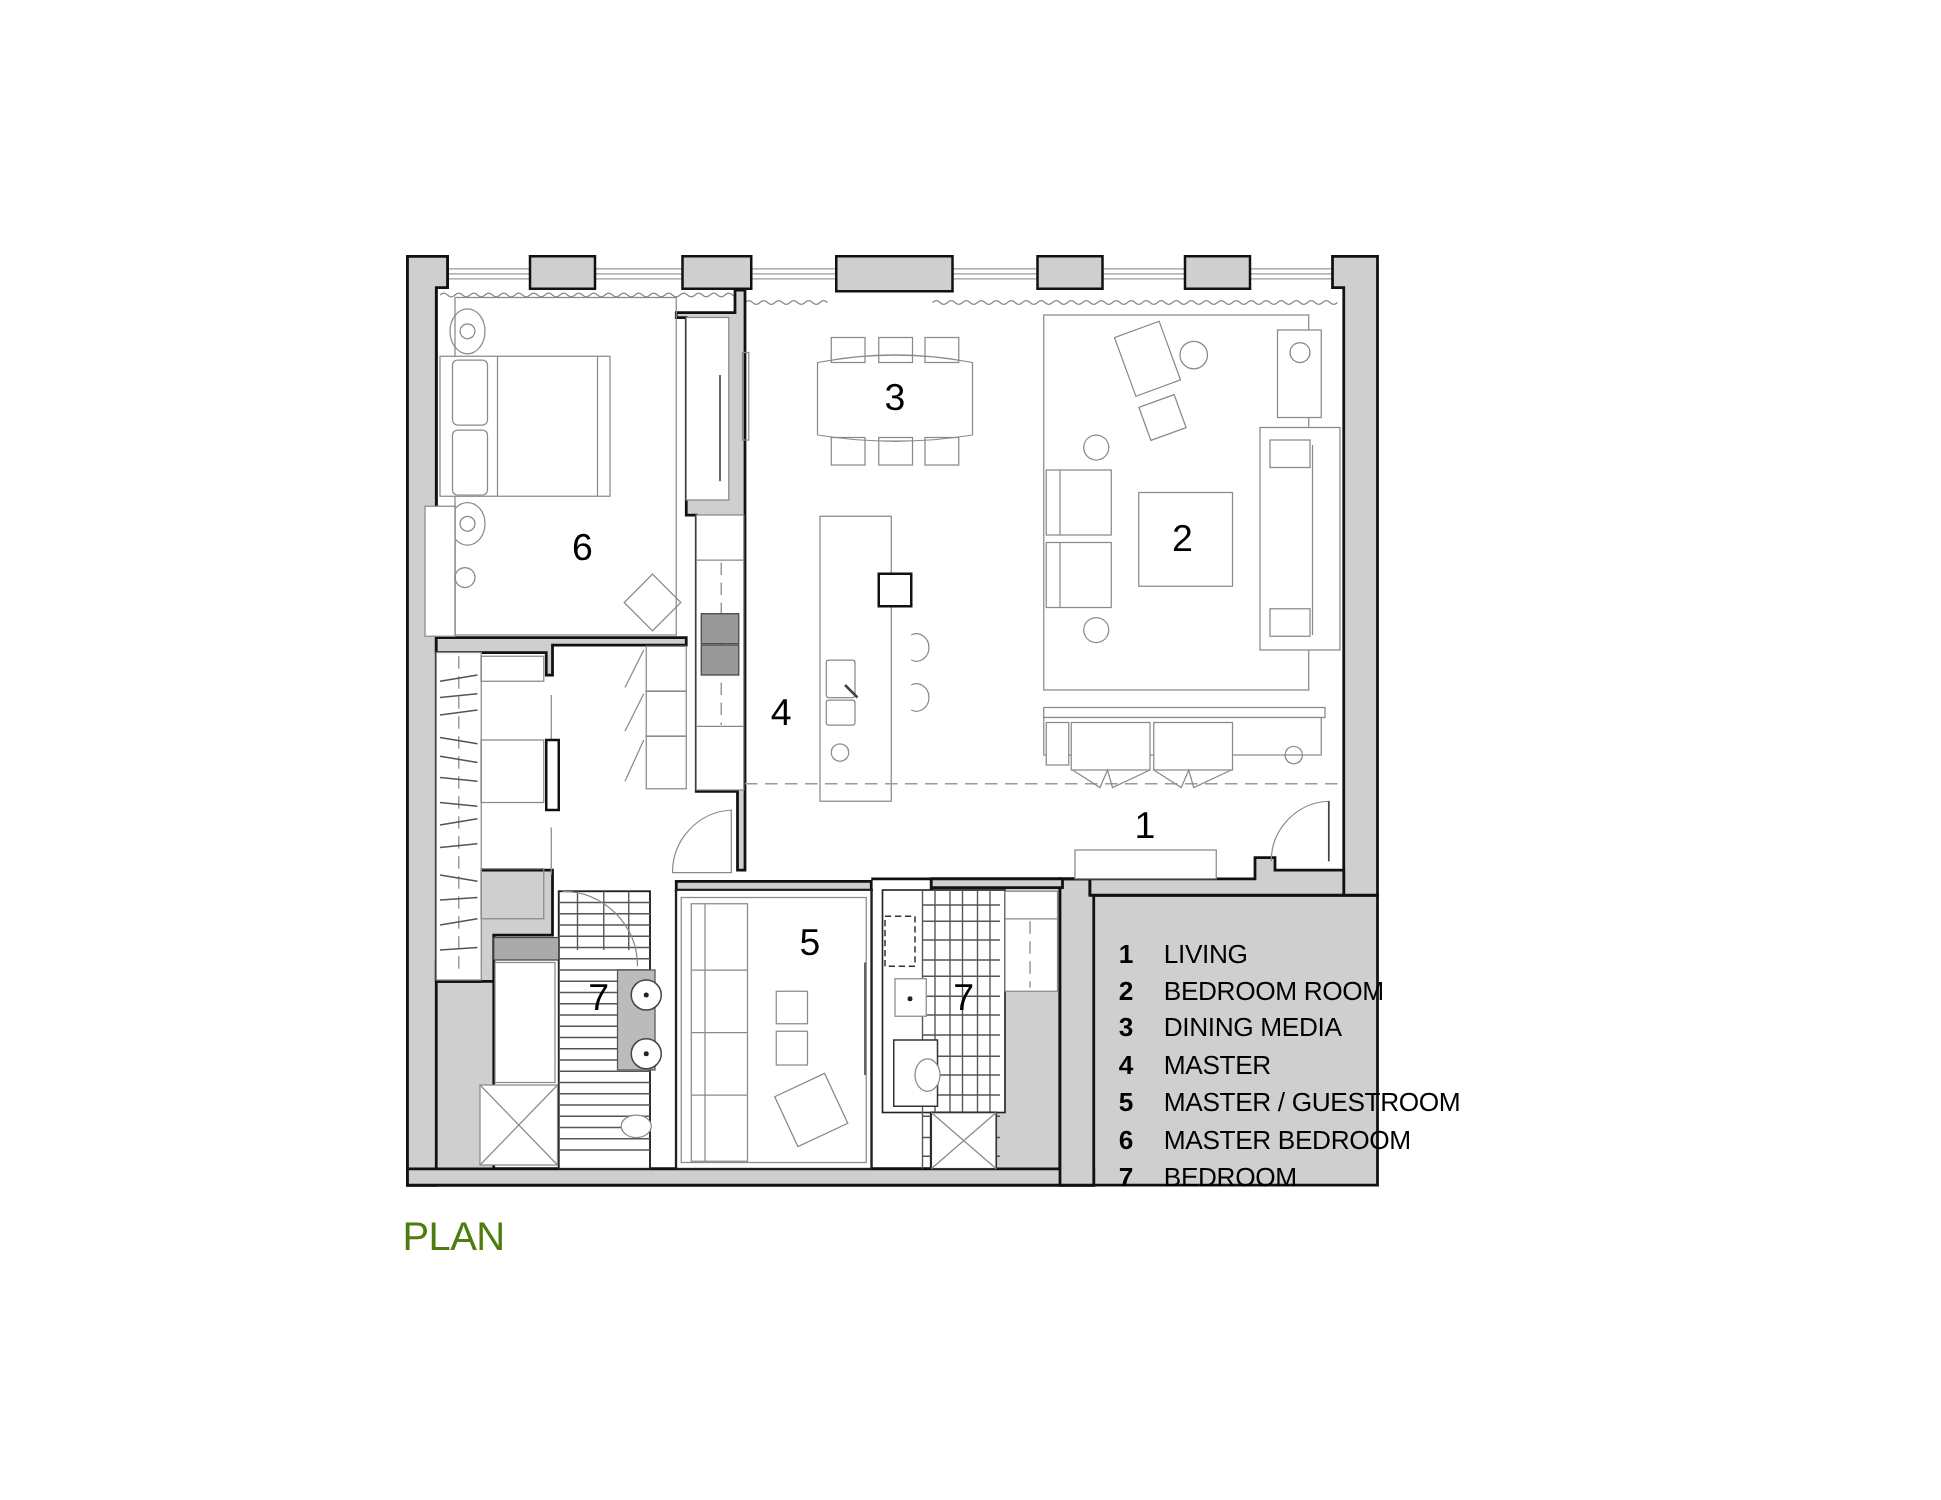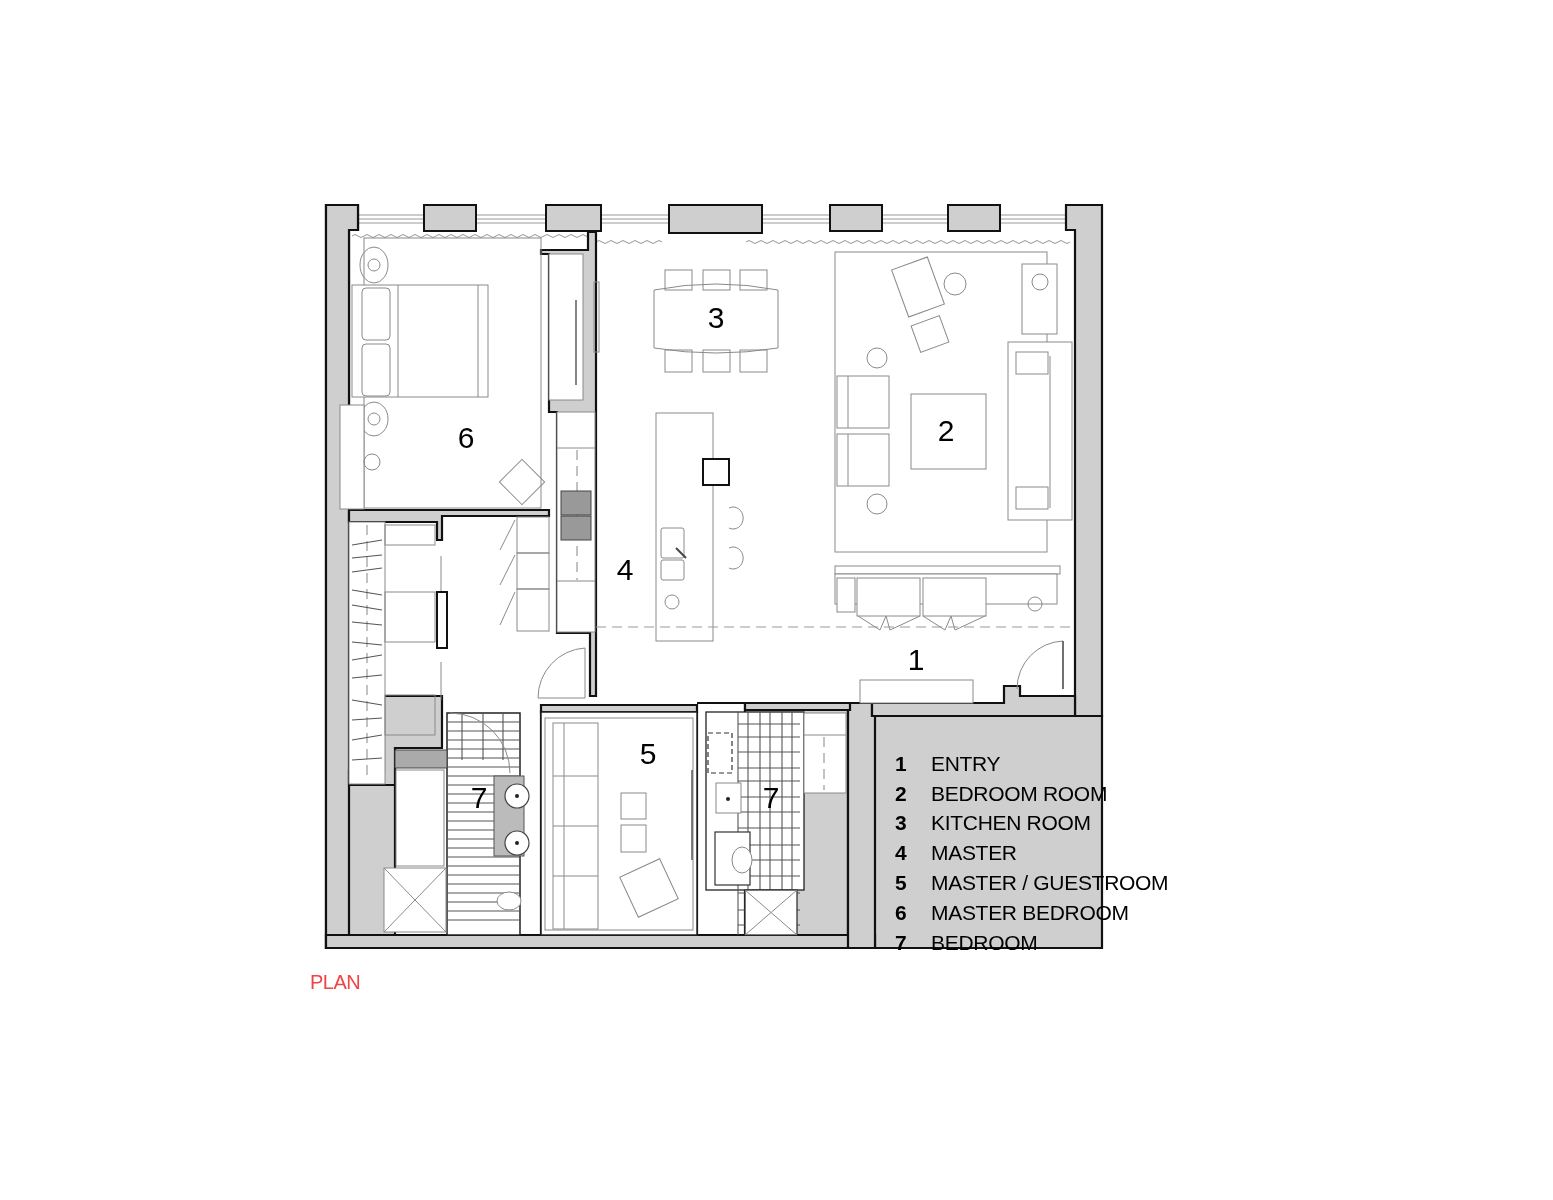--- a/index.html
+++ b/index.html
@@ -12,21 +12,21 @@
   .thin-w { fill: #fff; stroke: #8a8a8a; stroke-width: 1; }
   .mid { fill: none; stroke: #444; stroke-width: 1.3; }
   .bold { fill: #fff; stroke: #111; stroke-width: 2; }
   .dash { fill: none; stroke: #9a9a9a; stroke-width: 1.2; stroke-dasharray: 10 6; }
   .tile { stroke: #555; stroke-width: 1.1; fill: none; }
   .curtain { fill: none; stroke: #888; stroke-width: 0.9; }
   .room-num { font-family: "Liberation Sans", sans-serif; font-size: 30px; fill: #000; }
   .legend { position: absolute; left: 895px; top: 749px; }
   .legend-row { display: flex; height: 29.8px; align-items: center; font-size: 21px; color: #000; letter-spacing: -0.3px; }
   .legend-num { width: 36px; font-weight: bold; }
-  .plan-title { position: absolute; left: 310px; top: 971px; font-size: 20px; color: #ef4444; letter-spacing: -0.5px; }
+  .plan-title { position: absolute; left: 322px; top: 971px; font-size: 32px; color: #4d7c0f; letter-spacing: -0.5px; }
 </style>
 </head>
 <body>
 
 <svg id="plan-svg" width="1553" height="1200" viewBox="0 0 1553 1200" xmlns="http://www.w3.org/2000/svg">
 
   <g>
     <line x1="358" y1="215" x2="1066" y2="215" stroke="#999" stroke-width="1"></line>
     <line x1="358" y1="219" x2="1066" y2="219" stroke="#999" stroke-width="1"></line>
     <line x1="358" y1="223" x2="1066" y2="223" stroke="#999" stroke-width="1"></line>
@@ -283,29 +283,29 @@
     <text class="room-num" x="648" y="764" text-anchor="middle">5</text>
     <text class="room-num" x="466" y="448" text-anchor="middle">6</text>
     <text class="room-num" x="479" y="808" text-anchor="middle">7</text>
     <text class="room-num" x="771" y="808" text-anchor="middle">7</text>
   </g>
 </svg>
 
 <div class="legend">
   <div class="legend-row">
     <span class="legend-num">1</span>
-    <span>ENTRY</span>
+    <span>LIVING</span>
   </div>
   <div class="legend-row">
     <span class="legend-num">2</span>
     <span>BEDROOM ROOM</span>
   </div>
   <div class="legend-row">
     <span class="legend-num">3</span>
-    <span>KITCHEN ROOM</span>
+    <span>DINING MEDIA</span>
   </div>
   <div class="legend-row">
     <span class="legend-num">4</span>
     <span>MASTER</span>
   </div>
   <div class="legend-row">
     <span class="legend-num">5</span>
     <span>MASTER / GUESTROOM</span>
   </div>
   <div class="legend-row">

